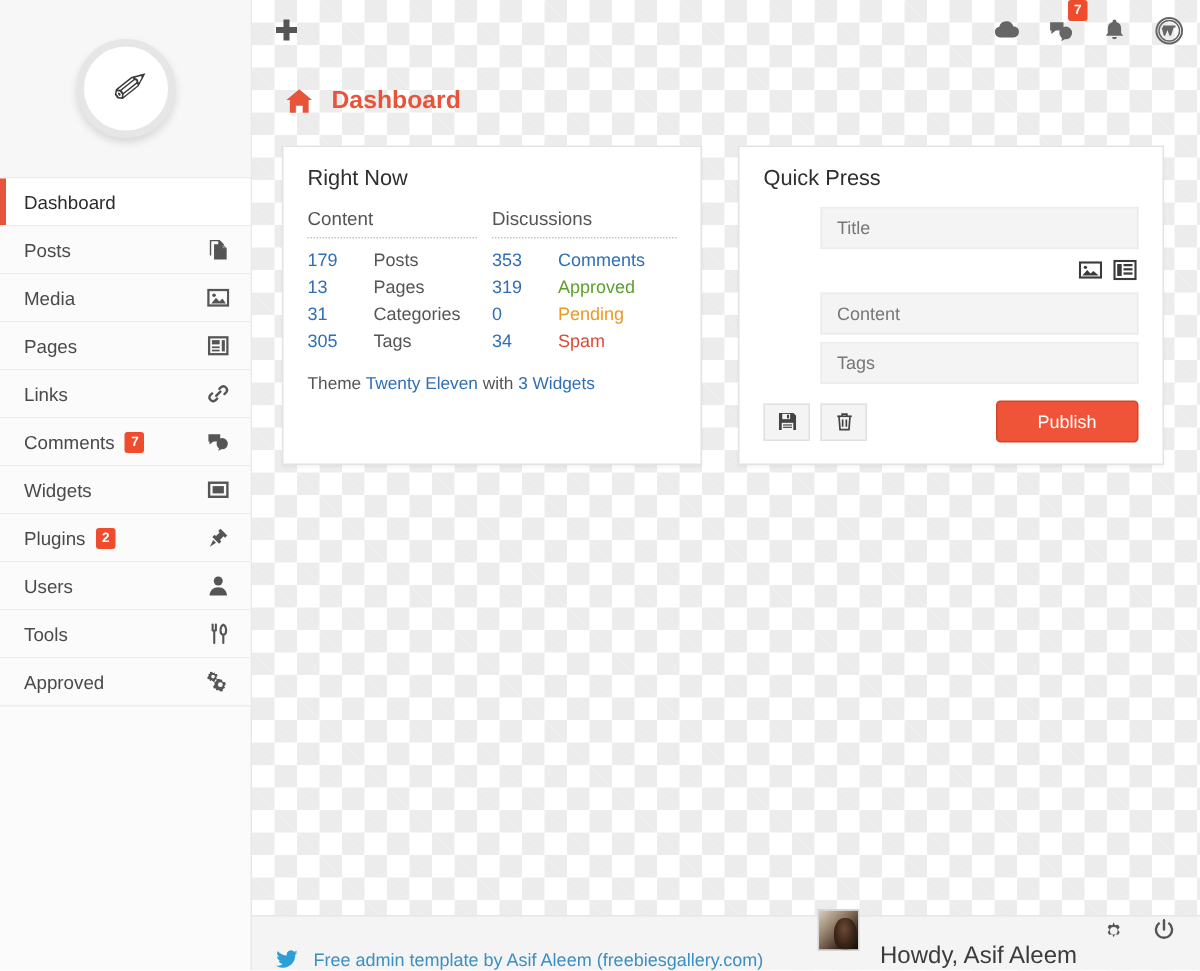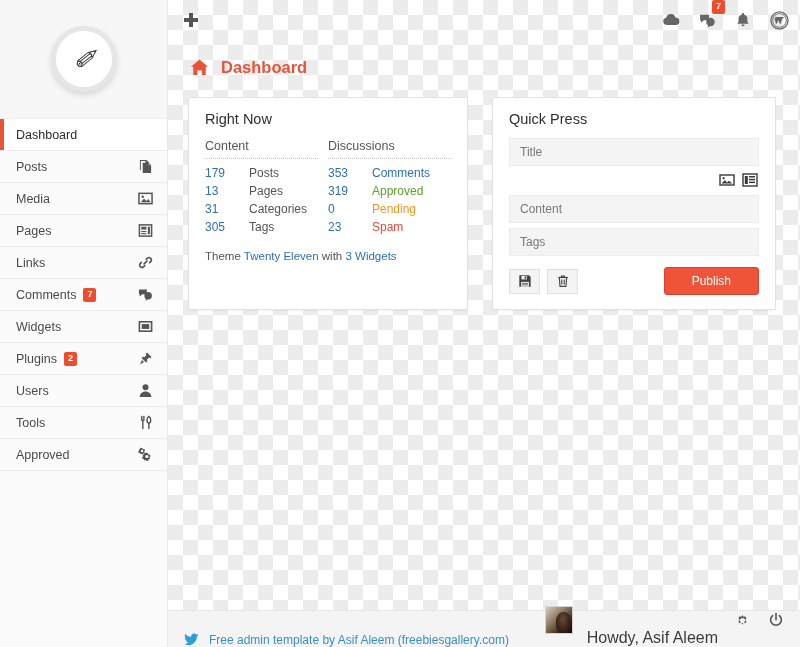--- a/index.html
+++ b/index.html
@@ -207,20 +207,21 @@
   .qp-field {
     background: #f4f4f4;
     border: 1px solid #ebebeb;
     height: 28px;
     display: flex; align-items: center;
     padding: 0 10px;
     font-size: 12px;
     color: #777;
     margin-bottom: 5px;
     cursor: text;
+    margin-left: 38px;
   }
   .qp-media {
     display: flex; justify-content: flex-end;
     gap: 5px;
     margin-bottom: 5px;
     height: 19px;
   }
   .qp-mbtn {
     width: 18px; height: 18px;
     display: flex; align-items: center; justify-content: center;
@@ -526,21 +527,21 @@
         </div>
         <div class="rn-row">
           <span class="rn-num">319</span>
           <span class="rn-lbl green">Approved</span>
         </div>
         <div class="rn-row">
           <span class="rn-num">0</span>
           <span class="rn-lbl orange">Pending</span>
         </div>
         <div class="rn-row">
-          <span class="rn-num">23</span>
+          <span class="rn-num">34</span>
           <span class="rn-lbl red">Spam</span>
         </div>
       </div>
 
     </div>
 
     <div class="rn-theme">
       <span>Theme</span>
       <a>Twenty Eleven</a>
       <span>with</span>

